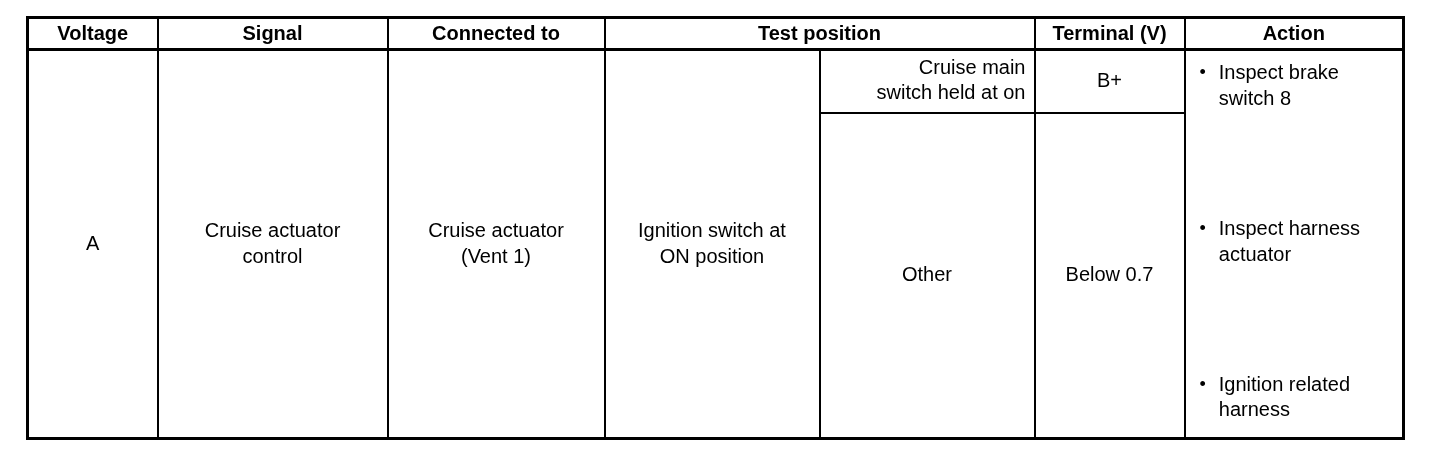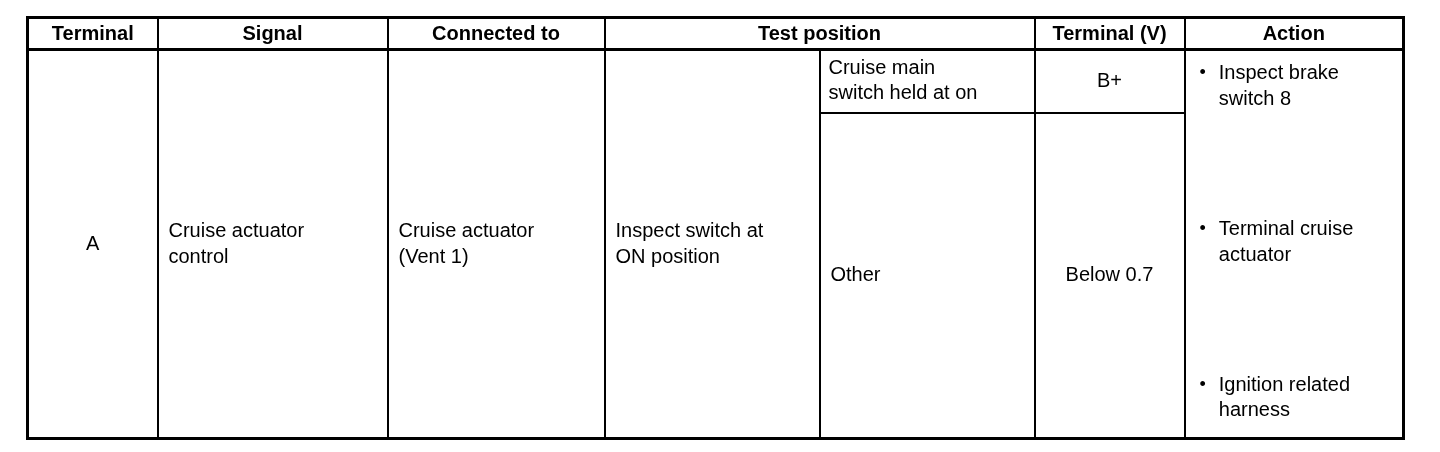--- a/index.html
+++ b/index.html
@@ -48,27 +48,27 @@
   }
   td {
     font-size: 20px;
     line-height: 1.28;
     vertical-align: middle;
   }
   tr.sub-row-1 { height: 63px; }
   tr.sub-row-2 { height: 326px; }
 
   td.center { text-align: center; }
-  td.left   { text-align: left; padding: 4px 10px; }
+  td.left   { text-align: center; padding: 4px 10px; }
   .pre      { white-space: pre-line; }
 
   td.cond-top {
-    text-align: left;
+    text-align: right;
     vertical-align: middle;
-    padding: 2px 20px 4px 8px;
+    padding: 2px 8px 4px 8px;
   }
   td.action-cell {
     vertical-align: top;
     padding: 0;
   }
   .action-stack {
     display: flex;
     flex-direction: column;
     justify-content: space-between;
     height: 385px;
@@ -94,48 +94,48 @@
       <col class="c-terminal">
         <col class="c-signal">
         <col class="c-connected">
       <col class="c-test1">
         <col class="c-test2">
         <col class="c-voltage">
         <col class="c-action">
     </colgroup>
     <tbody>
       <tr class="header-row">
-        <th>Terminal</th>
+        <th>Voltage</th>
         <th>Signal</th>
         <th>Connected to</th>
         <th colspan="2">Test position</th>
         <th>Terminal (V)</th>
         <th>Action</th>
       </tr>
       <tr class="sub-row-1">
         <td rowspan="2" class="center">A</td>
         <td rowspan="2" class="left pre">Cruise actuator
 control</td>
         <td rowspan="2" class="left pre">Cruise actuator
 (Vent 1)</td>
-        <td rowspan="2" class="left pre">Inspect switch at
+        <td rowspan="2" class="left pre">Ignition switch at
 ON position</td>
         <td class="cond-top pre">Cruise main
 switch held at on</td>
         <td class="center">B+</td>
         <td rowspan="2" class="action-cell">
           <div class="action-stack">
             <div class="action-item">
               <span class="bullet">•</span>
               <span class="pre">Inspect brake
 switch 8</span>
             </div>
             <div class="action-item">
               <span class="bullet">•</span>
-              <span class="pre">Terminal cruise
+              <span class="pre">Inspect harness
 actuator</span>
             </div>
             <div class="action-item">
               <span class="bullet">•</span>
               <span class="pre">Ignition related
 harness</span>
             </div>
           </div>
         </td>
       </tr>

